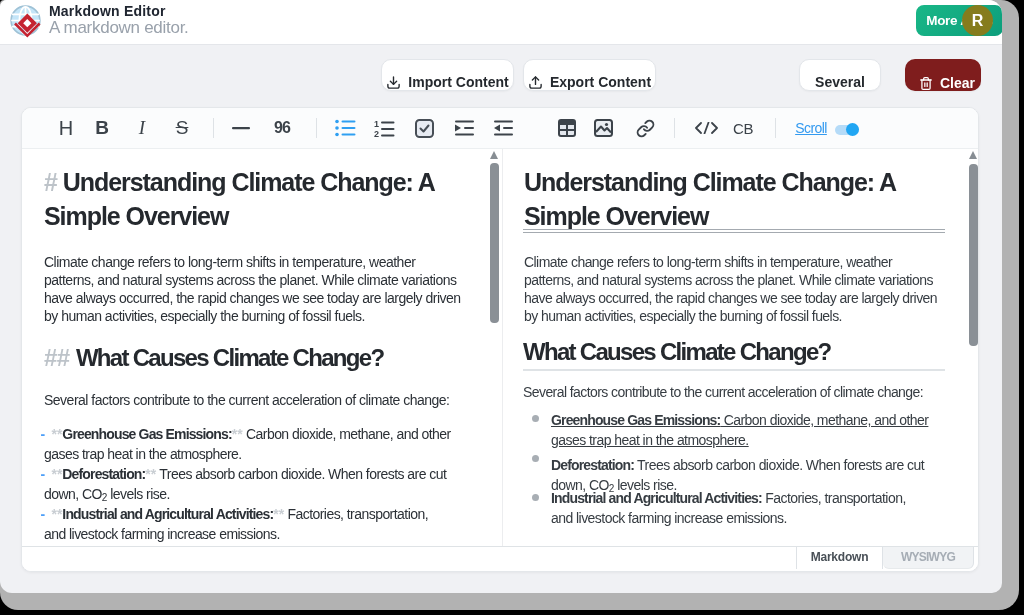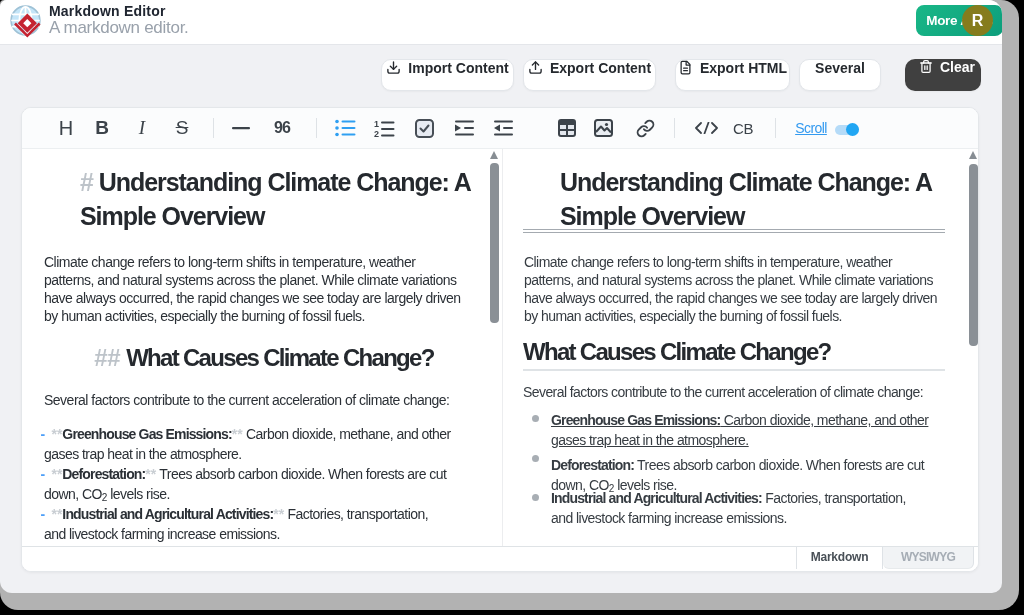--- a/index.html
+++ b/index.html
@@ -13,24 +13,24 @@
   .title{left:49px;top:4px;font-size:14px;line-height:14px;font-weight:bold;color:#202631;letter-spacing:.2px;}
   .subtitle{left:49px;top:22px;font-size:17px;line-height:12px;color:#99a1ab;letter-spacing:-.28px;}
   .moreapps{left:868px;top:5px;width:87px;height:31px;border-radius:8px;
      background:linear-gradient(135deg,#19b787,#0d9e7c);color:#fff;
      font-size:13.5px;font-weight:bold;text-align:center;line-height:31px;letter-spacing:-.3px;margin-left:48px;}
   .avatar{left:962px;top:5px;width:31px;height:31px;border-radius:50%;
      background:#867c1d;color:#fff;font-size:16px;font-weight:bold;
      text-align:center;line-height:31px;}
   .btn{top:59px;height:32px;background:#fff;border:1px solid #e3e6ea;
      border-radius:10px;font-size:14px;font-weight:bold;color:#25292e;
-     display:flex;align-items:flex-start;justify-content:center;gap:7px;
+     display:flex;align-items:flex-end;justify-content:center;gap:7px;
      box-shadow:0 1px 2px rgba(0,0,0,.04);box-sizing:border-box;}
   .btn svg{flex:0 0 auto;}
-  .clear{background:#404040;border:none;color:#fff;padding-left:8px;}
+  .clear{background:#7f1d1d;border:none;color:#fff;padding-left:8px;}
   .card{left:21px;top:107px;width:958px;height:465px;background:#fff;
      border:1px solid #e4e7ea;border-radius:10px;box-sizing:border-box;
      overflow:hidden;box-shadow:0 1px 3px rgba(0,0,0,.05);}
   .toolbar{left:0;top:0;width:956px;height:40px;background:#fbfcfd;
      border-bottom:1px solid #eceff1;}
   .tool{top:0;height:40px;display:flex;align-items:center;justify-content:center;
      color:#3c434a;}
   .sep{top:10px;width:1px;height:20px;background:#dee2e6;}
   .divider{left:480px;top:41px;width:1px;height:398px;background:#ecedef;}
   .footer{left:0;top:438px;width:956px;height:25px;background:#fff;
@@ -38,23 +38,23 @@
   .tabmd{left:774px;top:439px;width:87px;height:22px;background:#fff;
      border-left:1px solid #dee2e6;border-right:1px solid #dee2e6;
      font-size:12px;font-weight:bold;color:#495057;text-align:center;
      line-height:21px;letter-spacing:-.2px;box-sizing:border-box;}
   .tabwy{left:861px;top:439px;width:91px;height:22px;background:#f1f3f5;
      border-right:1px solid #dee2e6;border-bottom:1px solid #e7eaec;
      border-radius:0 0 6px 6px;font-size:12px;font-weight:bold;color:#a6adb5;
      text-align:center;line-height:21px;letter-spacing:-.78px;box-sizing:border-box;}
   
   .h1md{font-size:25px;line-height:33.5px;font-weight:bold;color:#25292e;
-        letter-spacing:-1.05px;margin-left:36px;}
+        letter-spacing:-1.05px;}
   .mark{color:#bdc3c9;font-weight:bold;}
-  .h2md{font-size:24px;line-height:33.5px;font-weight:bold;color:#25292e;letter-spacing:-1.7px;text-align:center;}
+  .h2md{font-size:24px;line-height:33.5px;font-weight:bold;color:#25292e;letter-spacing:-1.7px;}
   .p14{font-size:14px;line-height:18px;color:#2b3036;letter-spacing:-.5px;}
   .pv14{font-size:14px;line-height:18px;color:#363c42;letter-spacing:-.55px;}
   .lst b{letter-spacing:-.85px;}
   .lst{letter-spacing:-.55px;}
   .dash{color:#4c9ef8;font-weight:bold;position:relative;left:-3.5px;}
   .ast{color:#c9ced3;font-weight:bold;letter-spacing:0;}
   .bullet{width:7px;height:7px;border-radius:50%;background:#a8aeb4;}
   sub{font-size:10px;line-height:0;vertical-align:-2px;}
 </style></head>
 <body>
@@ -91,29 +91,20 @@
     <span>Import Content</span>
     </div>
   <div class="abs btn" style="left:523px;width:133px;">
     <svg width="15" height="15" viewBox="0 0 24 24" fill="none" stroke="#25292e" stroke-width="2.2" stroke-linecap="round" stroke-linejoin="round">
         <path d="M21 15v3a3 3 0 0 1-3 3H6a3 3 0 0 1-3-3v-3"></path>
         <polyline points="7 8 12 3 17 8"></polyline>
         <line x1="12" y1="3" x2="12" y2="15"></line>
       </svg>
     <span>Export Content</span>
     </div>
-  <div class="abs btn" style="left:675px;width:115px;">
-    <svg width="15" height="15" viewBox="0 0 24 24" fill="none" stroke="#25292e" stroke-width="2" stroke-linecap="round" stroke-linejoin="round">
-        <path d="M14 2H7a2 2 0 0 0-2 2v16a2 2 0 0 0 2 2h10a2 2 0 0 0 2-2V7z"></path>
-        <polyline points="13 2 13 8 19 8"></polyline>
-        <line x1="9" y1="13" x2="15" y2="13"></line>
-        <line x1="9" y1="17" x2="15" y2="17"></line>
-      </svg>
-    <span>Export HTML</span>
-    </div>
   <div class="abs btn" style="left:799px;width:82px;">Several</div>
   <div class="abs btn clear" style="left:905px;width:76px;">
     <svg width="14" height="15" viewBox="0 0 24 24" fill="none" stroke="#fff" stroke-width="2.2" stroke-linecap="round" stroke-linejoin="round">
         <polyline points="3 6 5 6 21 6"></polyline>
         <path d="M19 6v14a2 2 0 0 1-2 2H7a2 2 0 0 1-2-2V6m3 0V4a2 2 0 0 1 2-2h4a2 2 0 0 1 2 2v2"></path>
         <line x1="10" y1="11" x2="10" y2="17"></line>
         <line x1="14" y1="11" x2="14" y2="17"></line>
       </svg>
     <span>Clear</span>
     </div>

